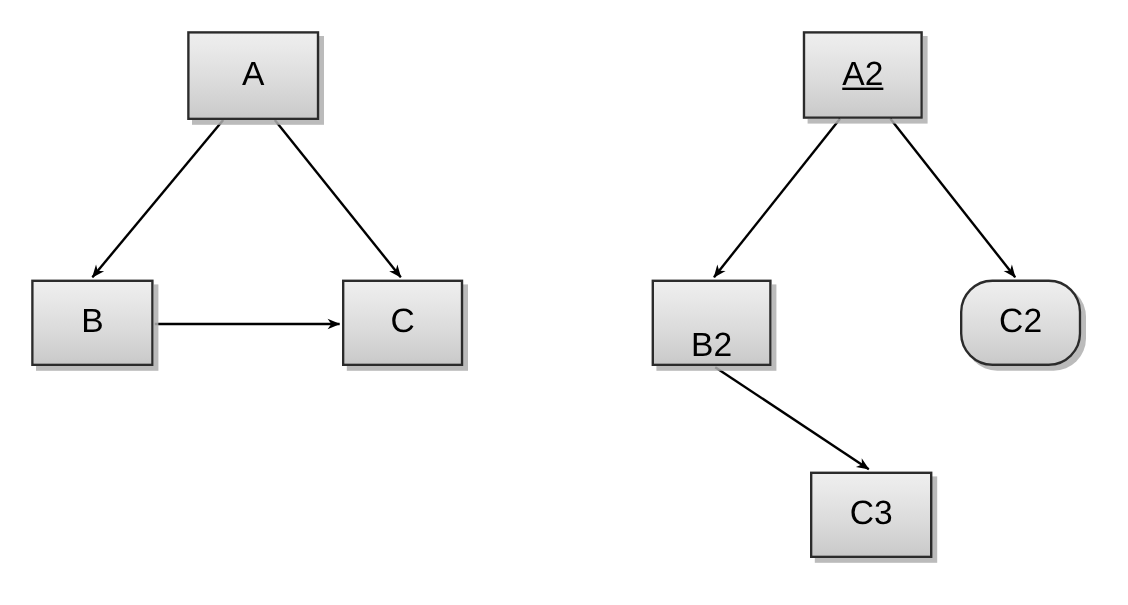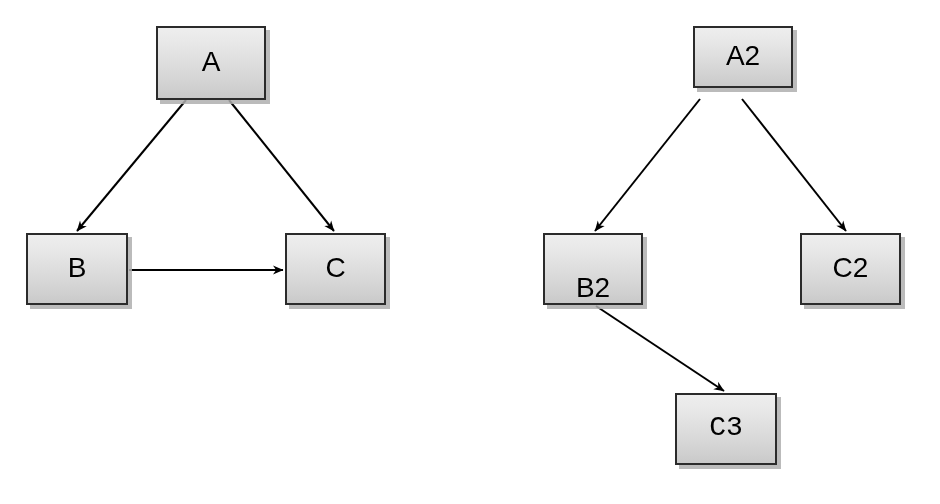--- a/index.html
+++ b/index.html
@@ -72,27 +72,27 @@
   <div id="nodes-group">
       <div class="node" style="left: 156px; top: 26px; width: 110px; height: 74px;">
         <span class="node-label">A</span>
       </div>
       <div class="node" style="left: 26px; top: 233px; width: 102px; height: 72px;">
         <span class="node-label">B</span>
       </div>
       <div class="node" style="left: 285px; top: 233px; width: 101px; height: 72px;">
         <span class="node-label">C</span>
       </div>
-      <div class="node" style="left: 693px; top: 26px; width: 100px; height: 62px;">
+      <div class="node" style="left: 669px; top: 26px; width: 100px; height: 73px; text-decoration: underline;">
         <span class="node-label">A2</span>
       </div>
       <div class="node" style="left: 543px; top: 233px; width: 100px; height: 72px; align-items: flex-end;">
         <span class="node-label">B2</span>
       </div>
-      <div class="node" style="left: 800px; top: 233px; width: 101px; height: 72px;">
+      <div class="node" style="left: 800px; top: 233px; width: 101px; height: 72px; border-radius: 27px;">
         <span class="node-label">C2</span>
       </div>
-      <div class="node" style="left: 675px; top: 393px; width: 102px; height: 72px; font-family: Liberation Mono, monospace;">
+      <div class="node" style="left: 675px; top: 393px; width: 102px; height: 72px;">
         <span class="node-label">C3</span>
       </div>
     </div>
 
 </div>
 
 </body></html>

